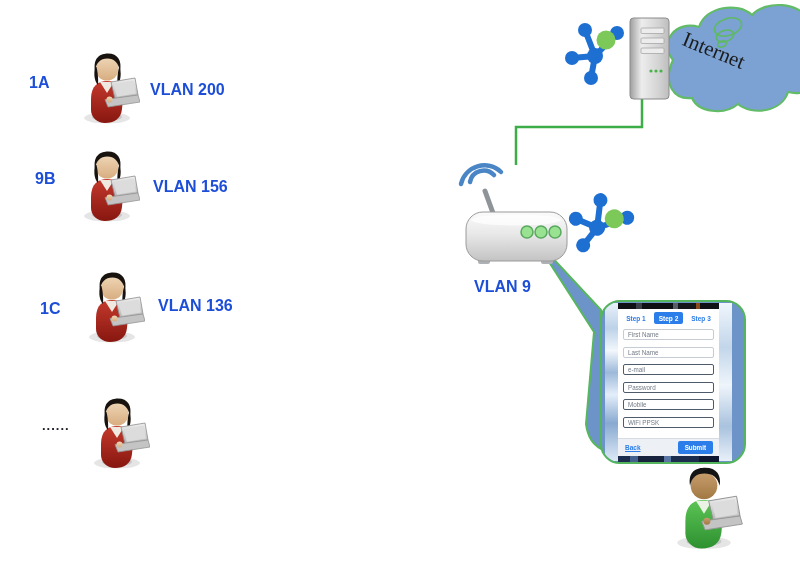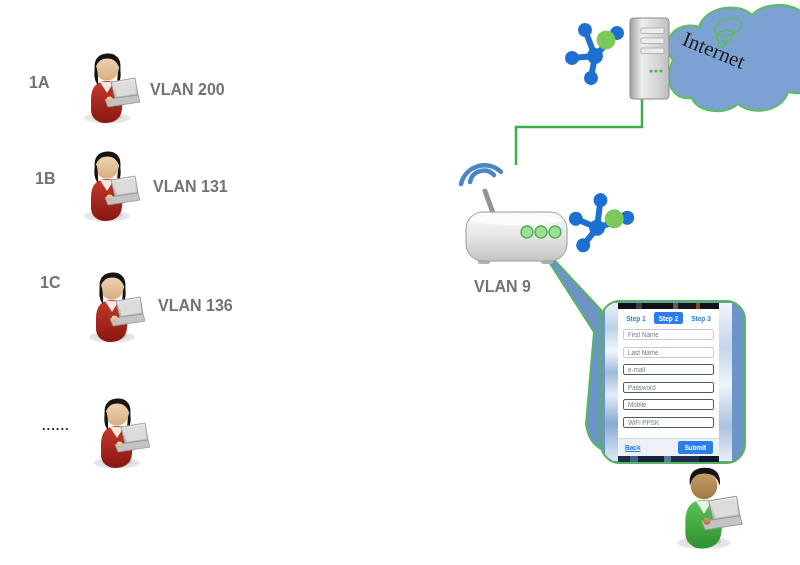--- a/index.html
+++ b/index.html
@@ -2,21 +2,21 @@
 <html><head>
 <meta charset="utf-8">
 <style>
   html,body{margin:0;padding:0;}
   body{width:800px;height:565px;overflow:hidden;background:#ffffff;
        font-family:"Liberation Sans",sans-serif;}
   #stage{position:relative;width:800px;height:565px;background:#ffffff;}
   #gfx{position:absolute;left:0;top:0;z-index:1;}
 
   .lbl{position:absolute;z-index:2;font:600 16px "Liberation Sans",sans-serif;
-       color:#737373;white-space:nowrap;}
+       color:#1d4ed8;white-space:nowrap;}
   .dots{font:700 13px "Liberation Sans",sans-serif;letter-spacing:1px;color:#20222a;}
   .internet-lbl{position:absolute;z-index:2;left:688px;top:27px;
        font-family:"Liberation Serif",serif;font-size:21px;color:#1b1b1b;
        transform:rotate(22deg);transform-origin:left top;}
 
   
   .bubble{position:absolute;z-index:3;left:600px;top:300px;width:146px;height:164px;
       box-sizing:border-box;background:#6d94c9;border:2.5px solid #55b45e;
       border-radius:20px;overflow:hidden;}
   .bubble *{box-sizing:border-box;}
@@ -179,23 +179,23 @@
 
     <use href="#person-red" x="74" y="52" width="66" height="74"></use>
     <use href="#person-red" x="74" y="150" width="66" height="74"></use>
     <use href="#person-red" x="79" y="271" width="66" height="74"></use>
     <use href="#person-red" x="84" y="397" width="66" height="74"></use>
     <use href="#person-green" x="665" y="466" width="78" height="86"></use>
   </svg>
 
   <div class="lbl" style="left:29px;top:74px">1A</div>
   <div class="lbl" style="left:150px;top:81px">VLAN 200</div>
-  <div class="lbl" style="left:35px;top:170px">1B</div>
-  <div class="lbl" style="left:153px;top:178px">VLAN 131</div>
-  <div class="lbl" style="left:40px;top:274px">1C</div>
+  <div class="lbl" style="left:35px;top:170px">9B</div>
+  <div class="lbl" style="left:153px;top:178px">VLAN 156</div>
+  <div class="lbl" style="left:40px;top:300px">1C</div>
   <div class="lbl" style="left:158px;top:297px">VLAN 136</div>
   <div class="lbl dots" style="left:42px;top:418px">......</div>
   <div class="lbl" style="left:474px;top:278px">VLAN 9</div>
   <div class="internet-lbl">Internet</div>
 
   <div class="bubble">
     <div class="wall-left"></div>
     <div class="wall-right"></div>
     <div class="statusbar"></div>
     <div class="wall-bottom"></div>

